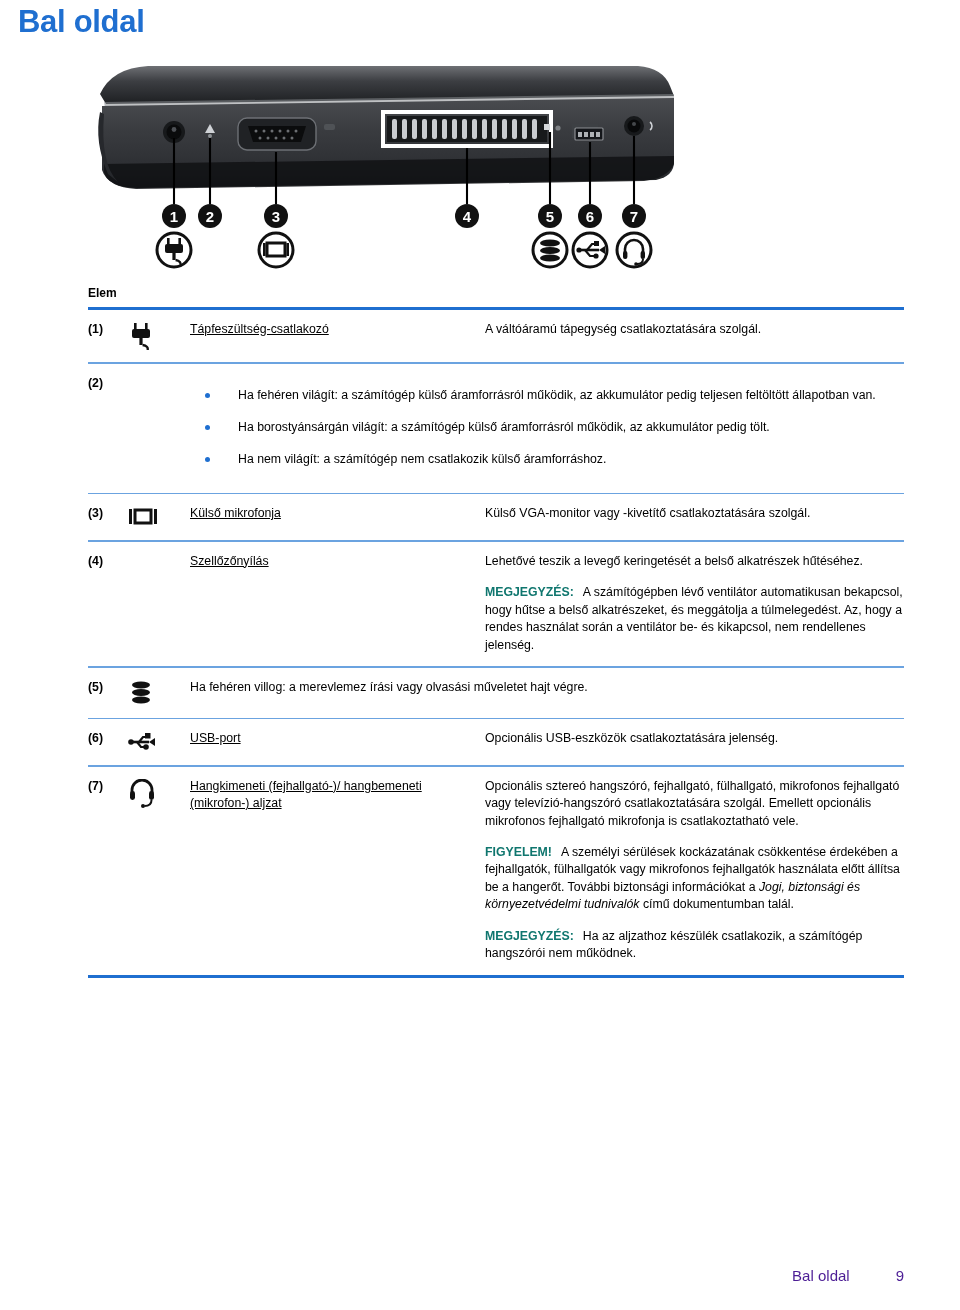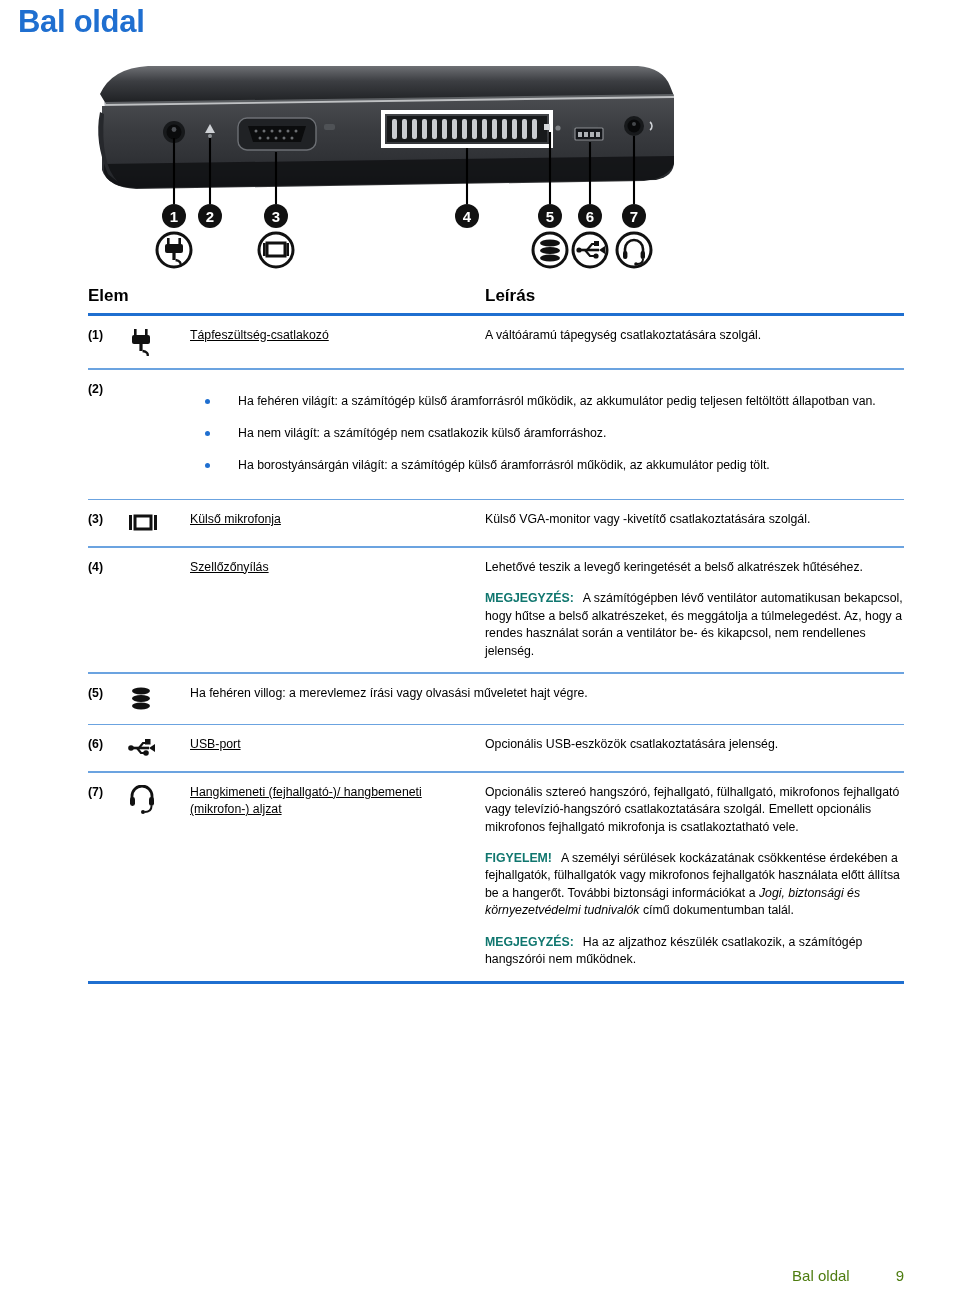--- a/index.html
+++ b/index.html
@@ -39,21 +39,21 @@
 
   
   .spec-table {
     position: absolute;
     left: 88px;
     top: 286px;
     width: 816px;
   }
   .thead {
     display: flex;
-    font-size: 17px;
+    font-size: 12px;
     font-weight: bold;
     padding-bottom: 7px;
   }
   .col-num   { width: 40px; flex: none; }
   .col-icon  { width: 62px; flex: none; }
   .col-name  { width: 295px; flex: none; padding-right: 10px; text-decoration: underline; }
   .col-desc  { flex: 1 1 auto; }
 
   .rule-thick {
     height: 3px;
@@ -103,21 +103,21 @@
   .kw { color: #0f766e; font-weight: bold; }
   .kw-sp { display: inline-block; width: 9px; }
   .ital { font-style: italic; }
 
   
   .footer {
     position: absolute;
     right: 56px;
     bottom: 26px;
     font-size: 15px;
-    color: #4d7c0f;
+    color: #4c1d95;
     white-space: nowrap;
   }
   .footer .fpage { display: inline-block; margin-left: 46px; }
 
   
   .gicon { display: block; }
 </style>
 </head>
 <body>
 
@@ -295,21 +295,20 @@
     </g>
   </svg>
 </div>
 
 <div class="spec-table">
 
   <div class="thead">
     <div class="col-num">Elem</div>
     <div class="col-icon"></div>
     <div class="col-name"></div>
-    <div class="col-desc">Leírás</div>
   </div>
   <div class="rule-thick"></div>
 
   <div class="trow">
     <div class="col-num">(1)</div>
     <div class="col-icon cell-icon">
       <svg class="gicon" width="26" height="28" viewBox="0 0 26 28" xmlns="http://www.w3.org/2000/svg">
         <rect x="6" y="1" width="2.6" height="6" fill="#111"></rect>
         <rect x="17" y="1" width="2.6" height="6" fill="#111"></rect>
         <rect x="4" y="7" width="18" height="9" rx="2" fill="#111"></rect>
@@ -323,22 +322,22 @@
     </div>
   </div>
   <div class="rule-thin"></div>
 
   <div class="trow">
     <div class="col-num">(2)</div>
     <div class="col-icon cell-icon"></div>
     <div class="col-desc cell-desc">
       <ul class="bullets">
         <li>Ha fehéren világít: a számítógép külső áramforrásról működik, az akkumulátor pedig teljesen feltöltött állapotban van.</li>
+        <li>Ha borostyánsárgán világít: a számítógép külső áramforrásról működik, az akkumulátor pedig tölt.</li>
         <li>Ha nem világít: a számítógép nem csatlakozik külső áramforráshoz.</li>
-        <li>Ha borostyánsárgán világít: a számítógép külső áramforrásról működik, az akkumulátor pedig tölt.</li>
       </ul>
     </div>
   </div>
   <div class="rule-thin"></div>
 
   <div class="trow">
     <div class="col-num">(3)</div>
     <div class="col-icon cell-icon">
       <svg class="gicon" width="30" height="22" viewBox="0 0 30 22" xmlns="http://www.w3.org/2000/svg">
         <rect x="7" y="4" width="16" height="13" fill="none" stroke="#111" stroke-width="3"></rect>

